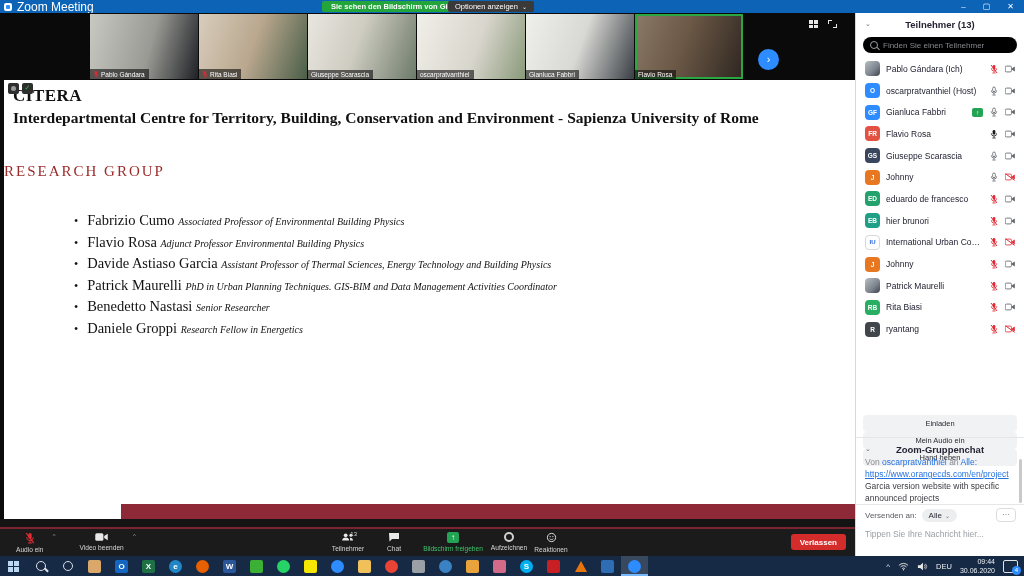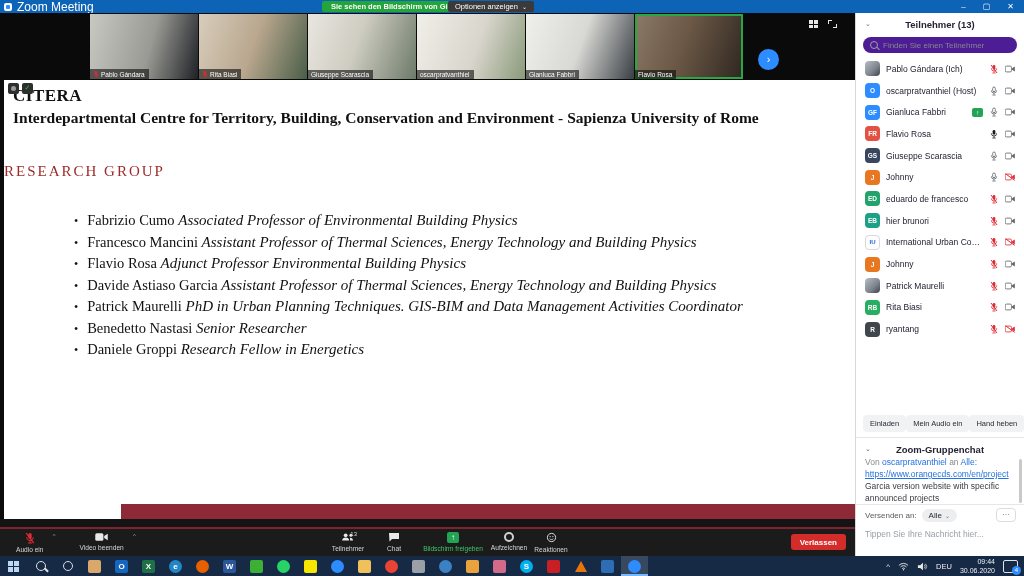--- a/index.html
+++ b/index.html
@@ -40,21 +40,21 @@
   .annots{position:absolute;top:3px;left:4px;display:flex;gap:3px;}
   .annot{width:11px;height:11px;background:#2e2e2e;border-radius:2px;display:flex;align-items:center;justify-content:center;}
   .annot .dot{width:5px;height:5px;border-radius:50%;background:#9a9a9a;}
   .annot .shield{color:#2bbf4e;font-size:7px;line-height:1;}
   .citera{font-size:17px;font-weight:bold;letter-spacing:.5px;margin:6px 0 0 9px;}
   .slide-sub{font-size:15.5px;font-weight:bold;margin:3px 0 0 9px;white-space:nowrap;}
   .slide-head{text-align:left;font-size:15px;letter-spacing:2px;margin-top:36px;width:810px;}
   .members{margin:32px 0 0 0;padding:0 0 0 84px;list-style:none;}
   .members li{font-size:14.5px;height:21.5px;white-space:nowrap;}
   .members li::before{content:'•';margin-right:9px;margin-left:-14px;font-size:12px;}
-  .members .role{font-style:italic;font-size:15px;}
+  .members .role{font-style:italic;font-size:10px;}
   .maroonbar{position:absolute;left:117px;top:424px;width:734px;height:15px;}
   .blackgap{position:absolute;top:519px;left:0;width:855px;height:8px;background:#141414;border-bottom:2px solid #7e2430;box-sizing:content-box;}
   
   .toolbar{position:absolute;top:529px;left:0;width:855px;height:27px;background:#1b1b1b;}
   .tb-left{position:absolute;left:16px;top:0;display:flex;gap:36px;height:27px;}
   .tb-center{position:absolute;left:325px;top:0;display:flex;height:27px;}
   .tb-item{display:flex;flex-direction:column;align-items:center;justify-content:flex-start;color:#d6d6d6;
            font-size:6.6px;padding-top:3px;position:relative;}
   .tb-item .lab{margin-top:2px;white-space:nowrap;}
   .tb-item.hl .lab{color:#3ec36a;}
@@ -69,37 +69,37 @@
   
   .mic,.cam{display:inline-flex;align-items:center;}
   .mic.s-on{color:#5f6368}.mic.s-talking{color:#17181a}.mic.s-muted{color:#e02b35}
   .cam.s-on{color:#5f6368}.cam.s-off{color:#e02b35}.cam-white{color:#e8e8e8}
   
   .sidebar{position:absolute;top:13px;right:0;width:169px;height:543px;background:#fff;border-left:1px solid #d8d8d8;
            box-sizing:border-box;color:#232333;}
   .panel-header{position:absolute;left:0;right:0;height:16px;display:flex;align-items:center;justify-content:center;
                 font-weight:bold;font-size:9.5px;}
   .panel-header .chev{position:absolute;left:9px;color:#6a6a6a;font-size:7px;font-weight:normal;}
-  .searchbox{position:absolute;top:24px;left:7px;right:7px;height:16px;background:#4c1d95;border-radius:8px;
+  .searchbox{position:absolute;top:24px;left:7px;right:7px;height:16px;background:#000000;border-radius:8px;
              display:flex;align-items:center;padding:0 7px;gap:5px;}
   .searchbox .ph{font-size:8px;color:#85888c;}
   .ic-search{width:6px;height:6px;border:1.4px solid #9aa0a6;border-radius:50%;position:relative;flex:none;}
   .ic-search::after{content:'';position:absolute;width:4px;height:1.4px;background:#9aa0a6;
                     transform:rotate(45deg);right:-3px;bottom:-1px;}
   .plist{position:absolute;top:45px;left:0;right:0;}
   .prow{height:21.7px;display:flex;align-items:center;padding:0 9px;gap:6px;}
   .avatar{width:15px;height:15px;border-radius:4px;flex:none;display:flex;align-items:center;justify-content:center;
           font-size:6.5px;font-weight:bold;color:#fff;overflow:hidden;}
   .avatar.photo{background:linear-gradient(135deg,#b9bec4,#7c838c 60%,#3c424a);}
   .avatar.logo{background:#fff;border:1px solid #d8d8d8;color:#1f5bd8;font-size:6px;box-sizing:border-box;}
   .pname{flex:1;font-size:8.5px;white-space:nowrap;overflow:hidden;text-overflow:ellipsis;}
   .picons{display:flex;align-items:center;gap:7px;flex:none;}
   .sharebadge{width:11px;height:9px;background:#23a455;border-radius:2px;color:#fff;font-size:6.5px;
               line-height:9px;text-align:center;}
-  .side-btns{position:absolute;top:402px;left:0;right:0;display:flex;justify-content:space-between;padding:0 7px;box-sizing:border-box;}
+  .side-btns{position:absolute;top:402px;left:0;right:0;display:flex;justify-content:space-between;padding:0 7px;box-sizing:border-box;flex-direction:column;}
   .side-btn{background:#f1f2f4;border:none;border-radius:4px;font-size:7.5px;color:#2a2a33;padding:4px 7px;white-space:nowrap;}
   .divider{position:absolute;left:0;right:0;border-top:1px solid #e6e6e6;}
   .chatmsg{position:absolute;top:444px;left:9px;right:13px;font-size:8.5px;line-height:1.4;color:#3c3c43;}
   .chatmsg .meta{color:#8a8a90;}
   .chatmsg .who{color:#2472e0;}
   .chatmsg a{color:#2472e0;text-decoration:underline;word-break:break-all;}
   .chat-scroll{position:absolute;right:2px;top:446px;width:3px;height:44px;background:#c9c9c9;border-radius:2px;}
   .sendrow{position:absolute;top:495px;left:9px;right:8px;display:flex;align-items:center;font-size:8px;color:#5a5a60;}
   .sendsel{background:#eceef0;border:none;border-radius:8px;font-size:8px;color:#2a2a33;padding:2px 7px;margin-left:5px;}
   .sendsel .chev{font-size:6px;margin-left:3px;color:#6a6a6a;}
@@ -226,21 +226,20 @@
         <span class="shield">✓</span>
       </span>
   </div>
   <div class="citera">CITERA</div>
   <div class="slide-sub">Interdepartmental Centre for Territory, Building, Conservation and Environment - Sapienza University of Rome</div>
   <div class="slide-head" style="color: rgb(158, 43, 43);">RESEARCH GROUP</div>
   <ul class="members">
 
       <li><span class="mname">Fabrizio Cumo</span>&nbsp;<span class="role">Associated Professor of Environmental Building Physics</span></li>
 
-      <li><span class="mname">Francesco Mancini</span>&nbsp;<span class="role">Assistant Professor of Thermal Sciences, Energy Technology and Building Physics</span></li>
 
       <li><span class="mname">Flavio Rosa</span>&nbsp;<span class="role">Adjunct Professor Environmental Building Physics</span></li>
 
       <li><span class="mname">Davide Astiaso Garcia</span>&nbsp;<span class="role">Assistant Professor of Thermal Sciences, Energy Technology and Building Physics</span></li>
 
       <li><span class="mname">Patrick Maurelli</span>&nbsp;<span class="role">PhD in Urban Planning Techniques. GIS-BIM and Data Management Activities Coordinator</span></li>
 
       <li><span class="mname">Benedetto Nastasi</span>&nbsp;<span class="role">Senior Researcher</span></li>
 
 

